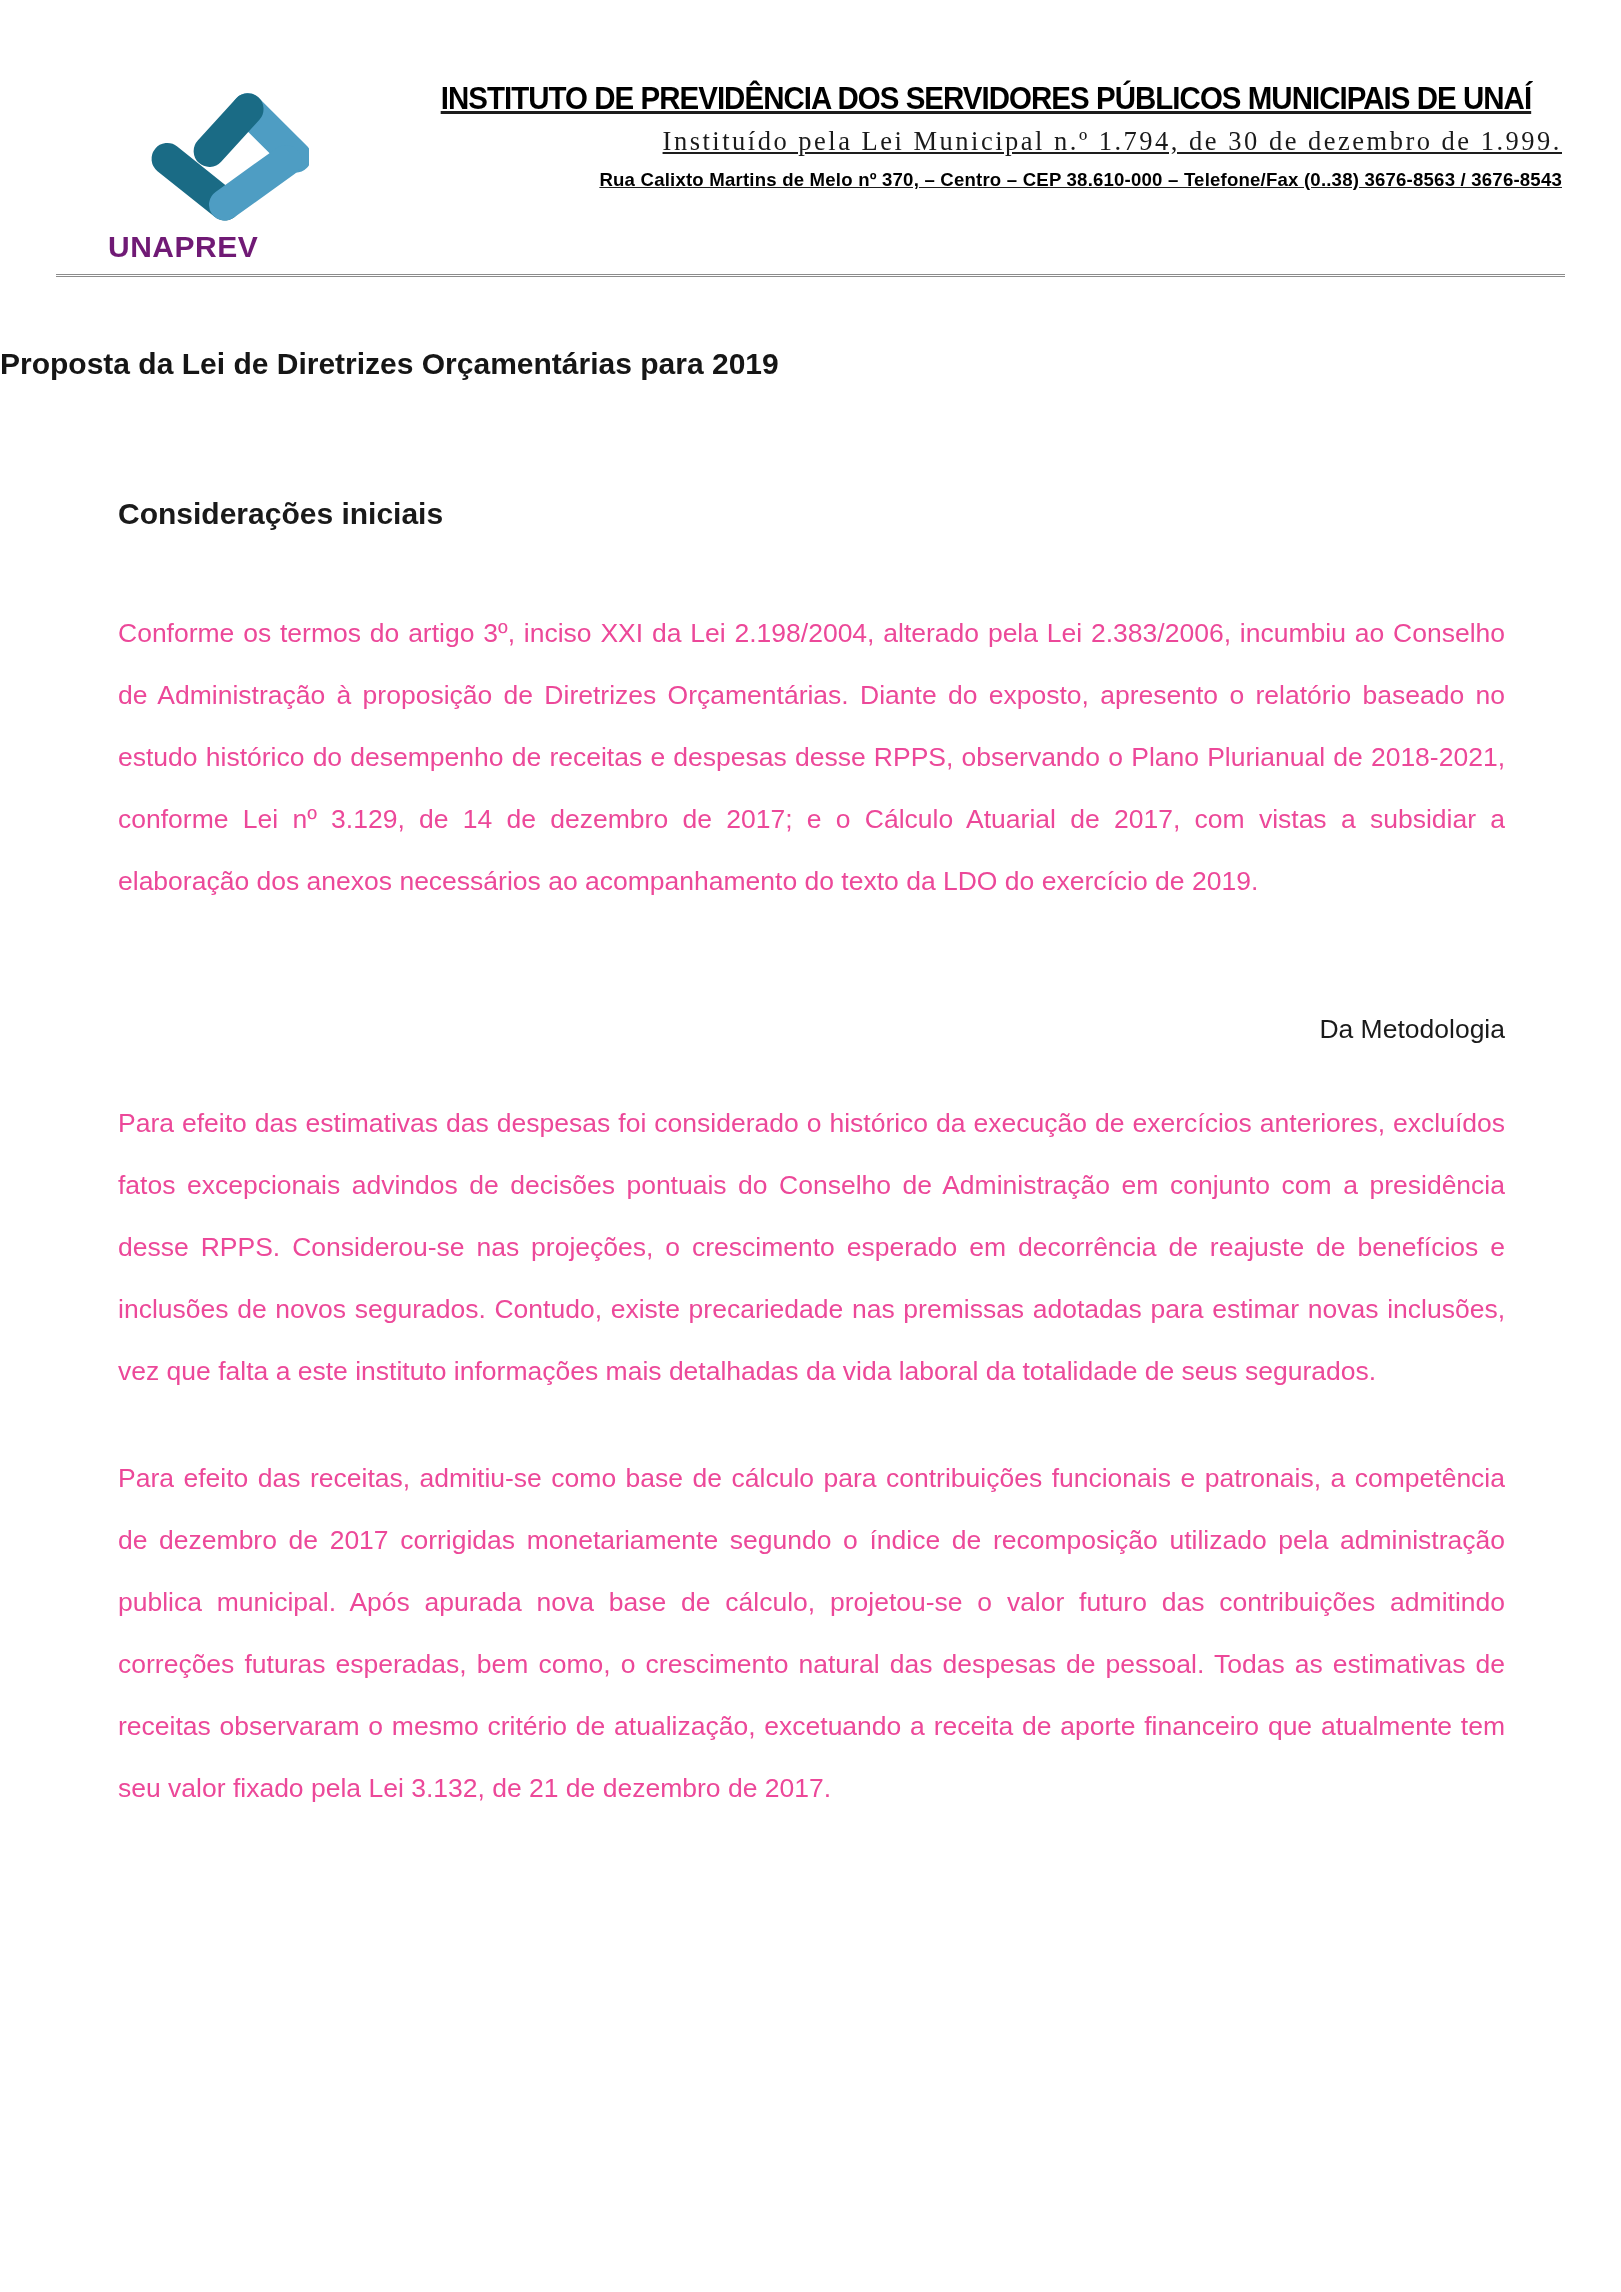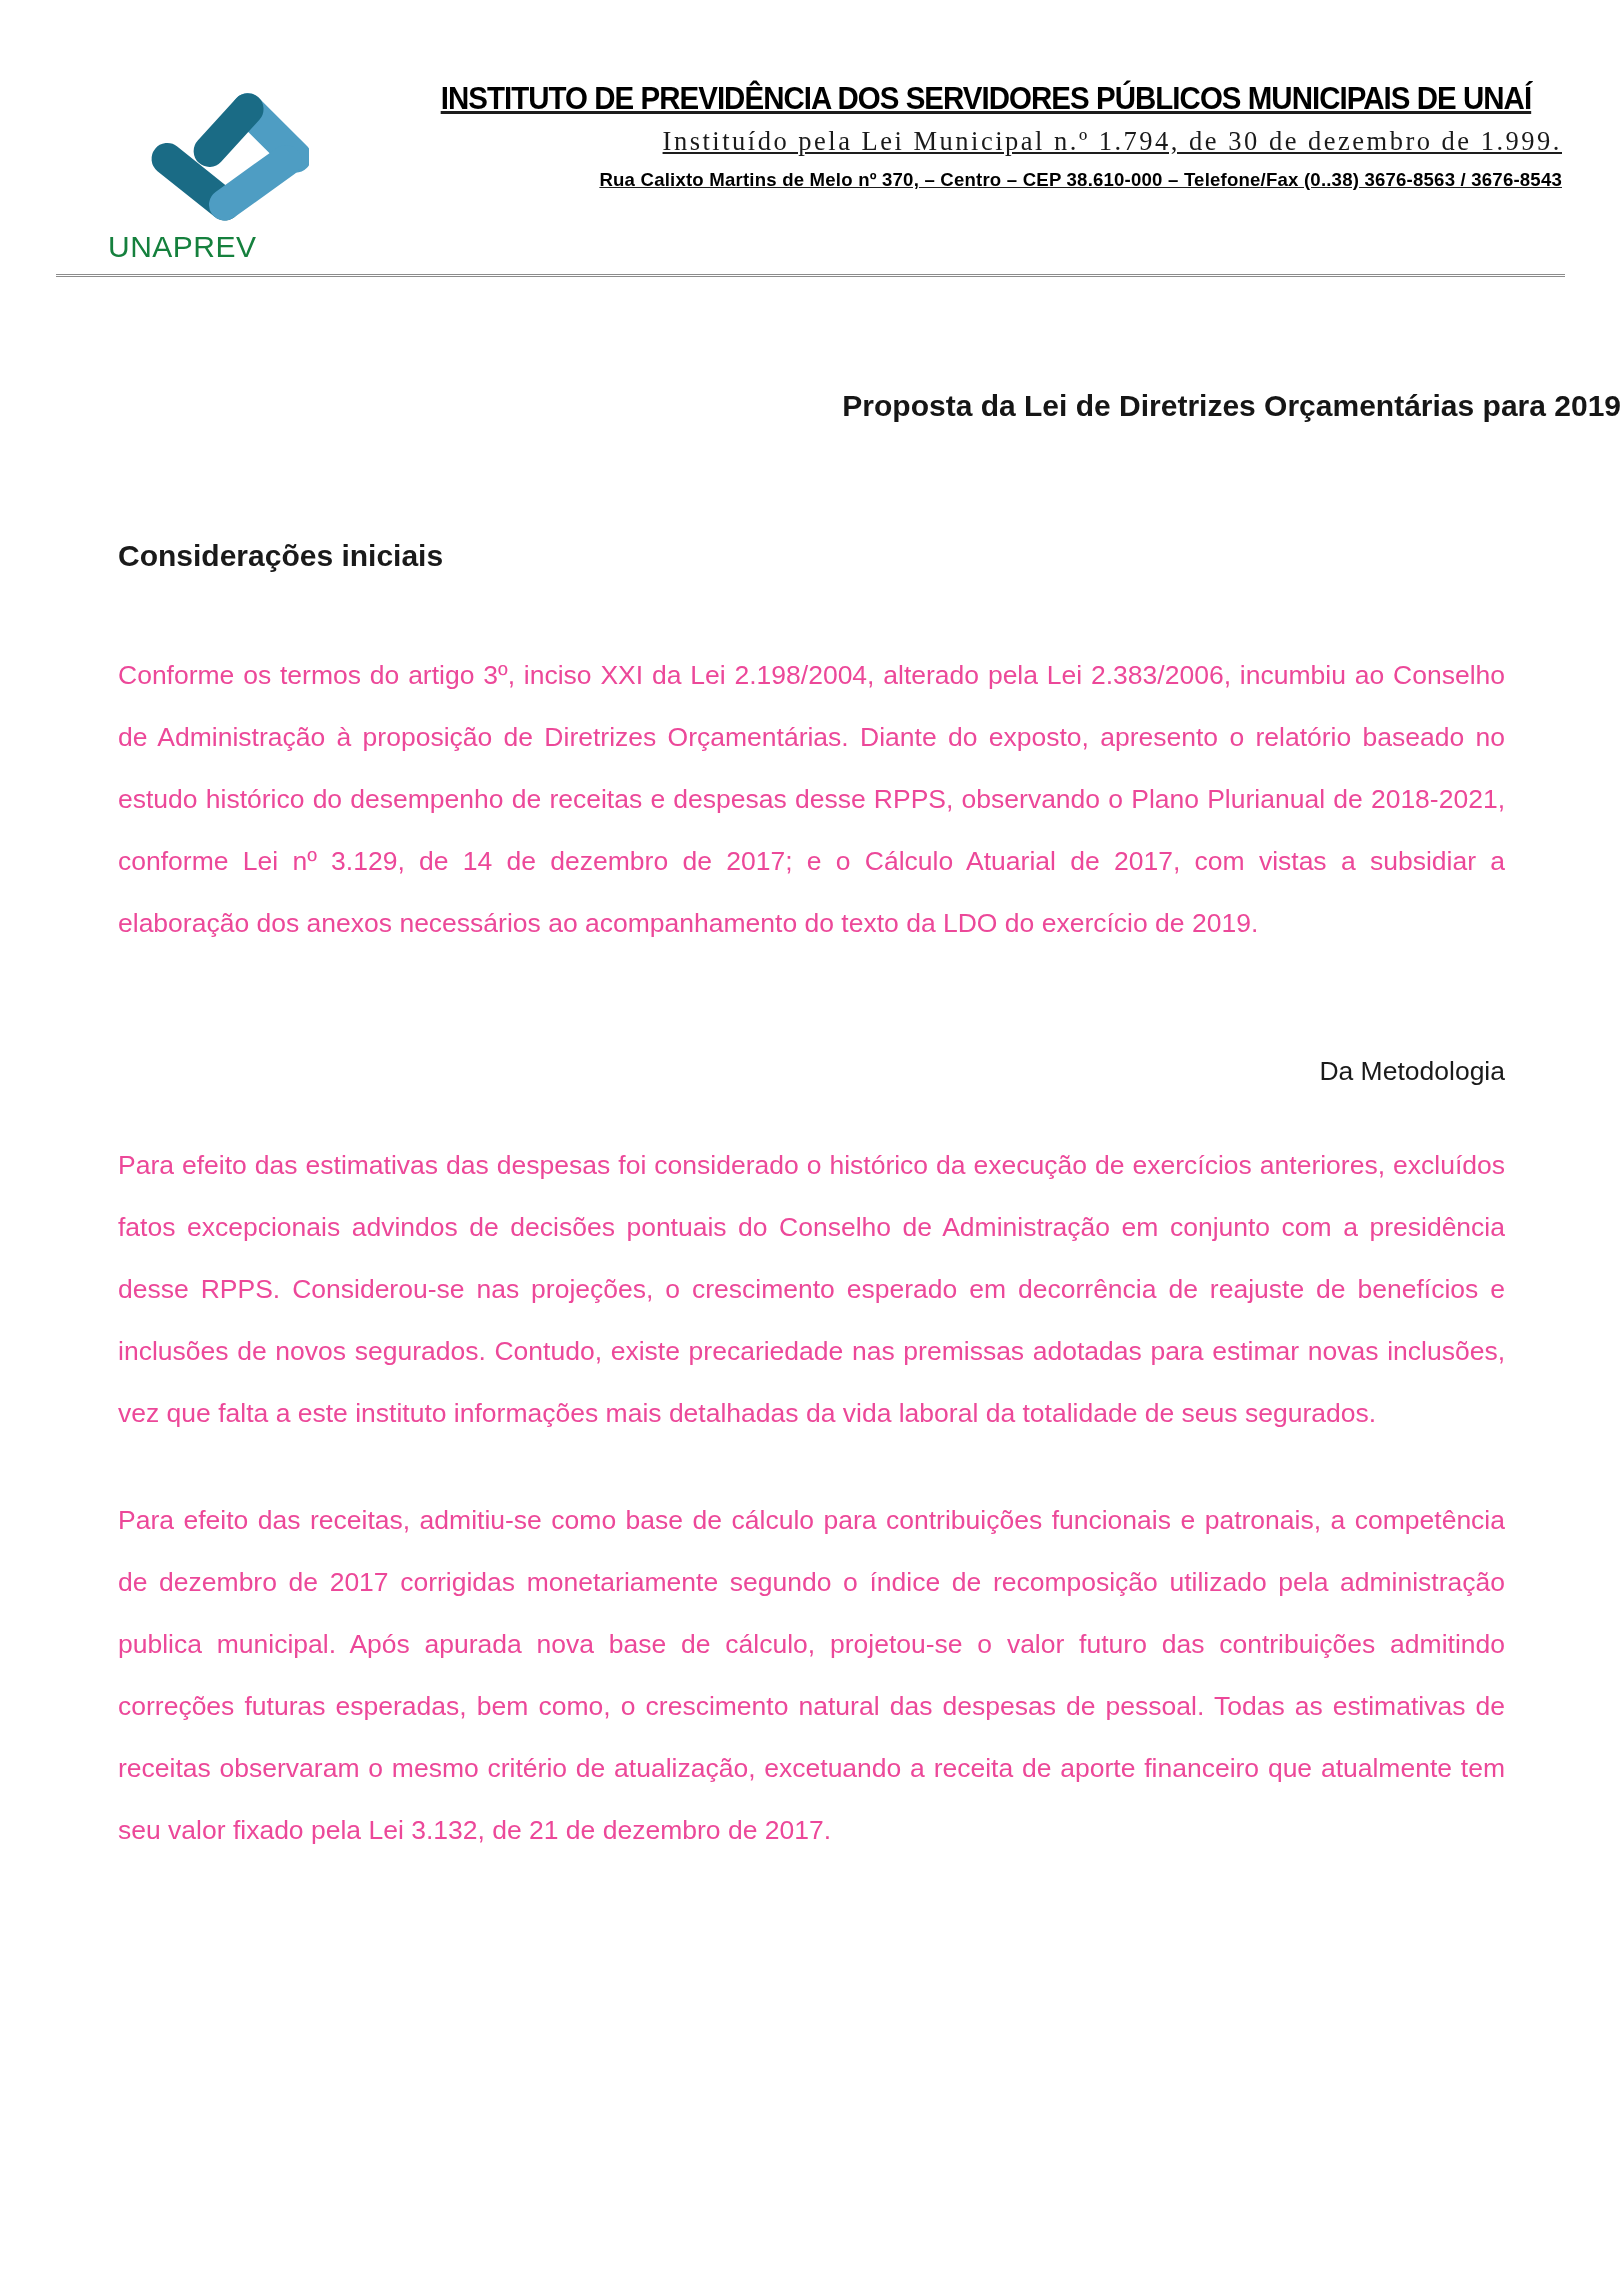--- a/index.html
+++ b/index.html
@@ -20,24 +20,24 @@
     align-items: flex-start;
     padding: 59px 59px 0 108px;
   }
   .logo-block {
     width: 221px;
     flex: 0 0 auto;
     text-align: left;
   }
   .logo-mark { display: block; width: 201px; height: 169px; }
   .logo-label {
-    font-weight: normal;
+    font-weight: bold;
     font-size: 30px;
     letter-spacing: 0.5px;
-    color: #15803d;
+    color: #701a75;
     margin-top: 2px;
   }
   .header-text {
     flex: 1 1 auto;
     text-align: right;
     padding-top: 21.6px;
     text-decoration: underline;
   }
   .org-name {
     font-family: "Liberation Sans", sans-serif;
@@ -74,22 +74,22 @@
     margin-top: 11.8px;
     color: #000;
   }
   .header-rule {
     margin: 9.8px 56px 0 56px;
     border-bottom: 3.9px double #8c8c8c;
     height: 0;
   }
   
   .doc-title {
-    margin-top: 112px;
-    text-align: right;
+    margin-top: 70px;
+    text-align: left;
     font-weight: bold;
     font-size: 30px;
     color: #161616;
   }
   .doc-body {
     margin: 0 116px 0 118px;
   }
   .section-heading {
     font-size: 30px;
     font-weight: bold;

